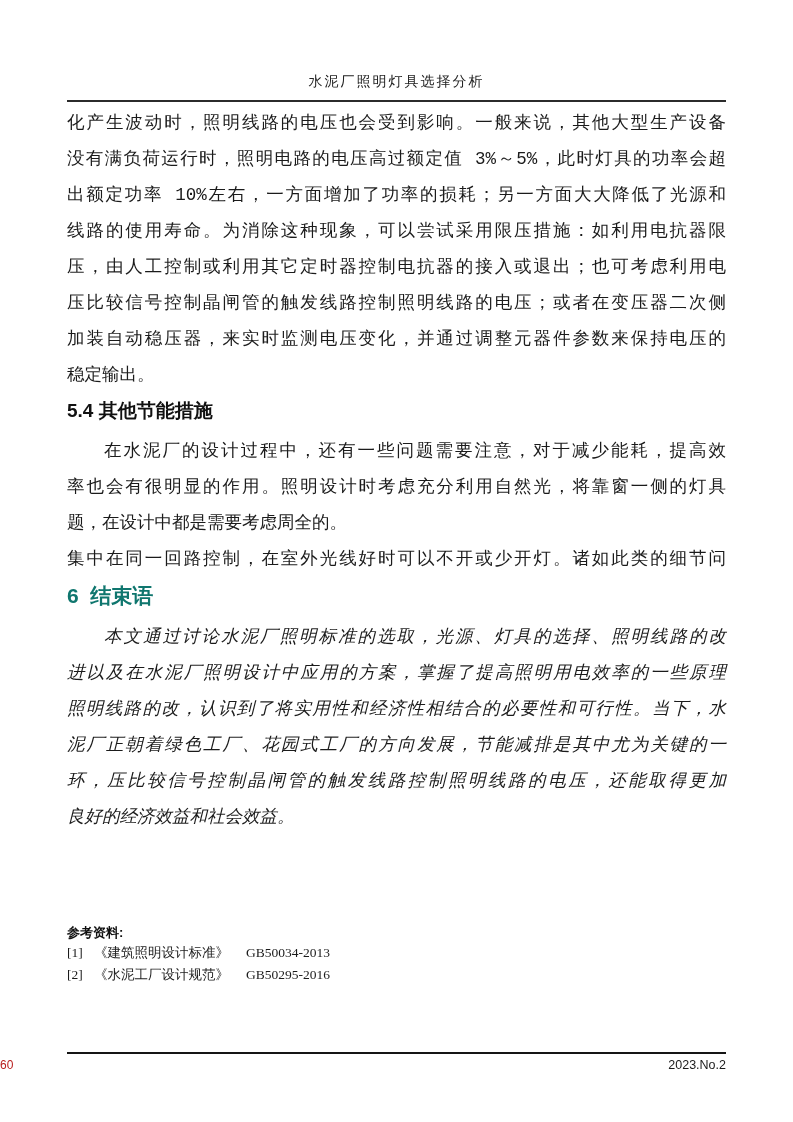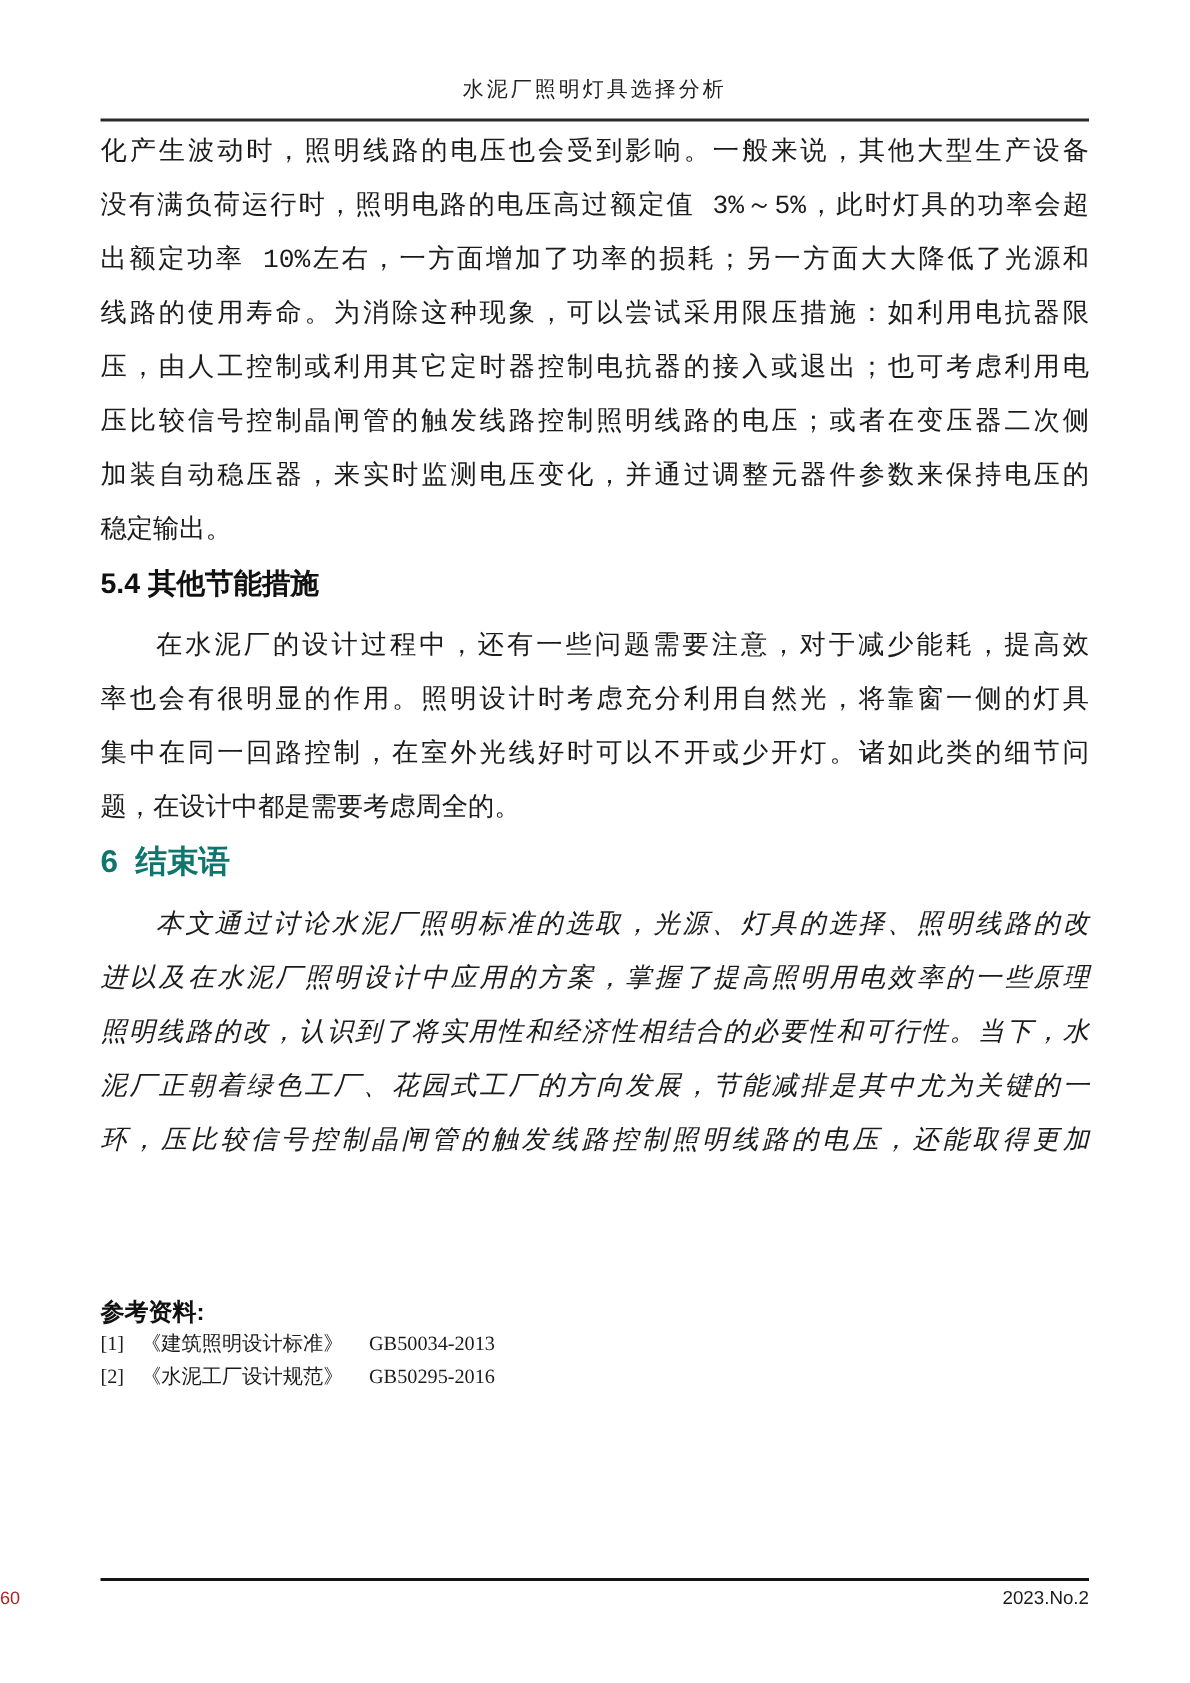--- a/index.html
+++ b/index.html
@@ -12,21 +12,21 @@
     width: 793px;
     height: 1122px;
     background: #ffffff;
     color: #1b1b1b;
     font-family: "Liberation Serif", "DejaVu Serif", serif;
     overflow: hidden;
   }
   
   .header-title {
     margin: 0 67px;
-    padding-top: 51px;
+    padding-top: 72px;
     text-align: center;
     font-size: 14px;
     line-height: 20px;
     letter-spacing: 2px;
     color: #222;
   }
   .header-rule {
     margin: 8px 67px 0 67px;
     border-top: 2px solid #2b2b2b;
     height: 0;
@@ -69,21 +69,21 @@
     white-space: pre;
     color: #0f766e;
   }
   
   .refs {
     margin-top: 90px;
   }
   .refs-label {
     font-family: "Liberation Sans", "DejaVu Sans", sans-serif;
     font-weight: bold;
-    font-size: 16px;
+    font-size: 13px;
     line-height: 18px;
     color: #111;
   }
   .ref-item {
     display: flex;
     align-items: baseline;
     font-size: 13.5px;
     line-height: 22px;
   }
   .ref-item:first-of-type { margin-top: 10px; }
@@ -144,32 +144,33 @@
       <div class="line">压比较信号控制晶闸管的触发线路控制照明线路的电压；或者在变压器二次侧</div>
       <div class="line">加装自动稳压器，来实时监测电压变化，并通过调整元器件参数来保持电压的</div>
       <div class="line last">稳定输出。</div>
     </div>
 
     <h2 class="h54">5.4 其他节能措施</h2>
 
     <div class="para para2">
       <div class="line ind">在水泥厂的设计过程中，还有一些问题需要注意，对于减少能耗，提高效</div>
       <div class="line">率也会有很明显的作用。照明设计时考虑充分利用自然光，将靠窗一侧的灯具</div>
+      <div class="line last">题，在设计中都是需要考虑周全的。</div>
       <div class="line">集中在同一回路控制，在室外光线好时可以不开或少开灯。诸如此类的细节问</div>
-      <div class="line last">题，在设计中都是需要考虑周全的。</div>
     </div>
 
     <h1 class="h6">6  结束语</h1>
 
     <div class="para para3">
       <div class="line ind">本文通过讨论水泥厂照明标准的选取，光源、灯具的选择、照明线路的改</div>
       <div class="line">进以及在水泥厂照明设计中应用的方案，掌握了提高照明用电效率的一些原理</div>
       <div class="line">照明线路的改，认识到了将实用性和经济性相结合的必要性和可行性。当下，水</div>
       <div class="line">泥厂正朝着绿色工厂、花园式工厂的方向发展，节能减排是其中尤为关键的一</div>
       <div class="line">环，压比较信号控制晶闸管的触发线路控制照明线路的电压，还能取得更加</div>
+      <div class="line last">良好的经济效益和社会效益。</div>
     </div>
 
     <div class="refs">
       <div class="refs-label">参考资料:</div>
       <div class="ref-item">
         <span class="ref-marker">[1]</span>
         <span class="ref-title">《建筑照明设计标准》</span>
         <span class="ref-code">GB50034-2013</span>
       </div>
       <div class="ref-item">

